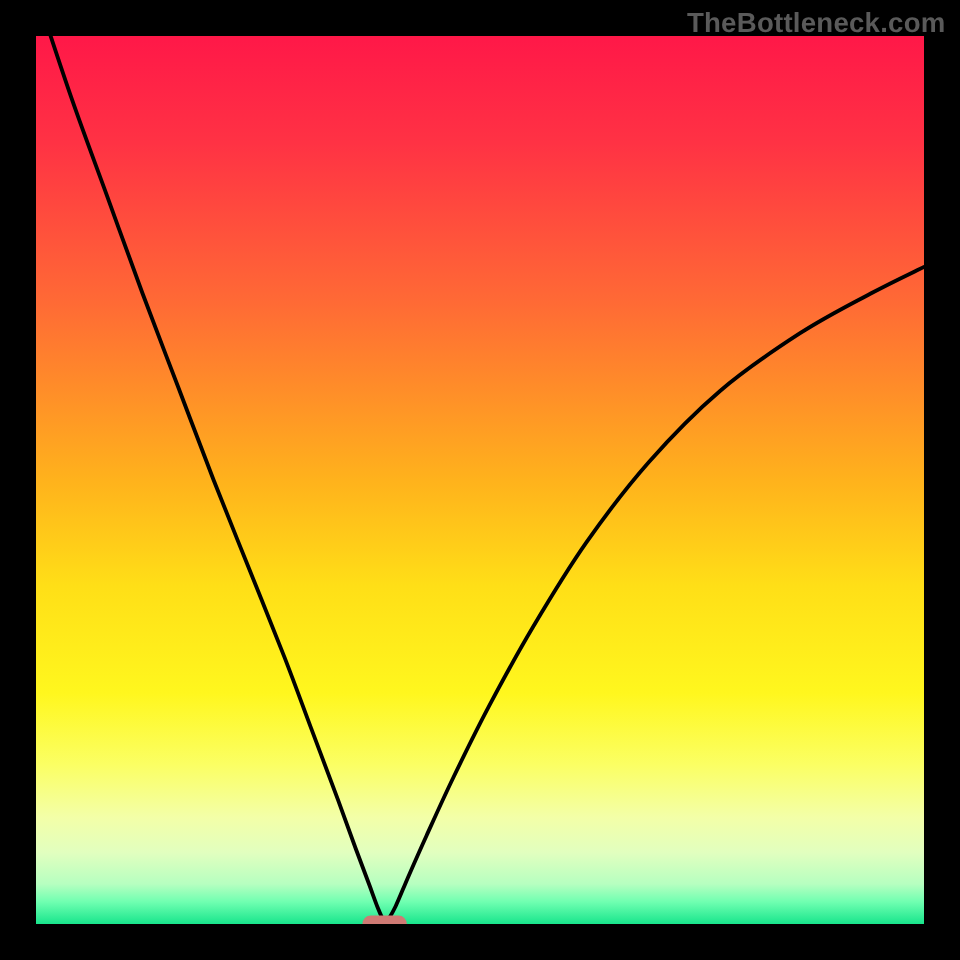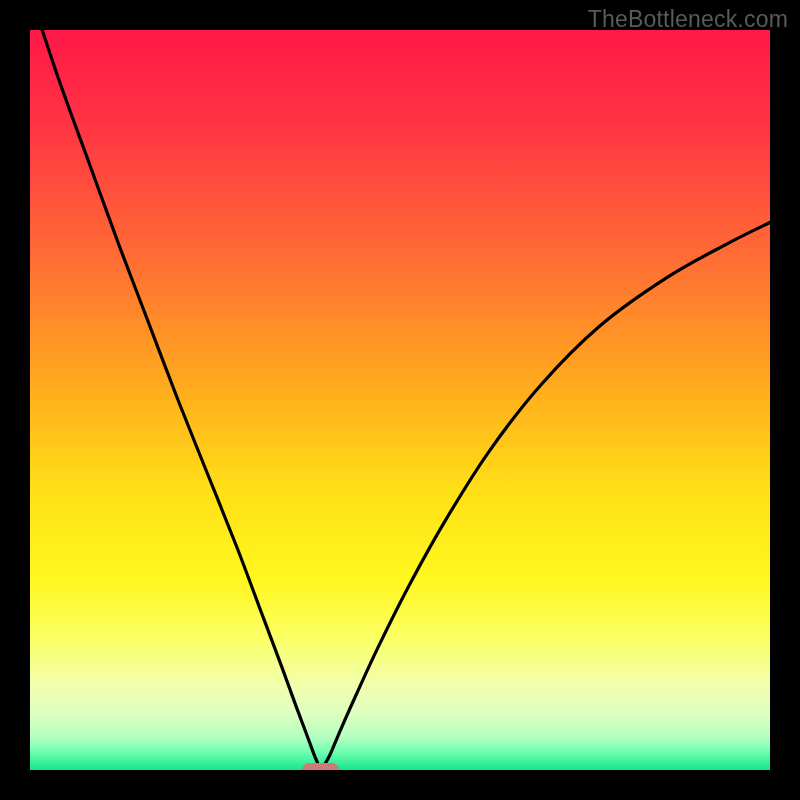--- a/index.html
+++ b/index.html
@@ -9,21 +9,21 @@
     background: #000;
     position: relative;
     font-family: Arial, Helvetica, sans-serif;
   }
   .watermark {
     position: absolute;
     top: 6px;
     right: 12px;
     color: #5a5a5a;
     font-size: 23px;
-    font-weight: 400;
+    font-weight: 700;
     letter-spacing: 0.2px;
     z-index: 10;
   }
   .plot-area {
     position: absolute;
     left: 30px;
     top: 30px;
     width: 740px;
     height: 740px;
     overflow: hidden;

